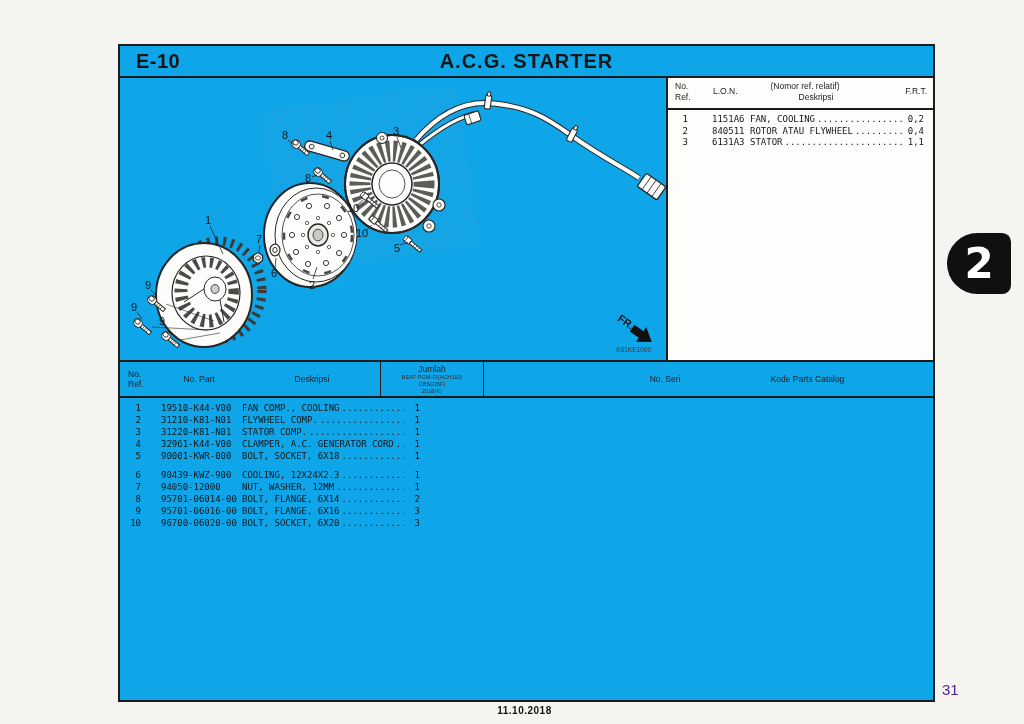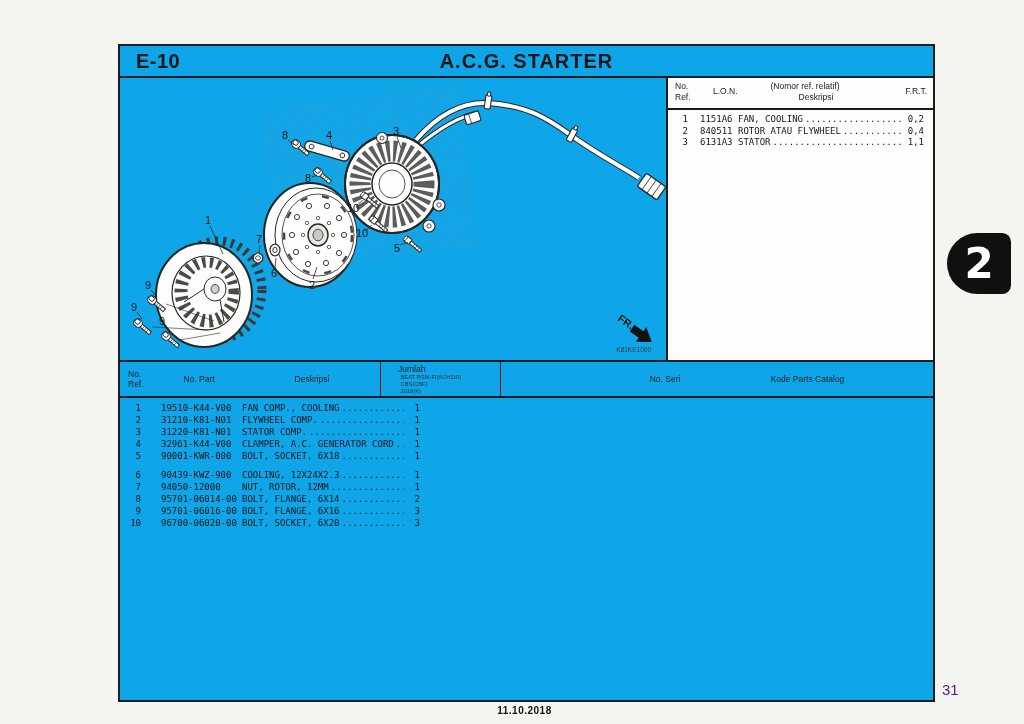--- a/index.html
+++ b/index.html
@@ -27,32 +27,32 @@
   .refhead{position:relative;height:30px;border-bottom:2px solid #1b1b1b;font-size:8.5px;color:#222;}
   .refhead .h-no{position:absolute;left:7px;top:3px;line-height:11px;}
   .refhead .h-lon{position:absolute;left:45px;top:8px;}
   .refhead .h-rel{position:absolute;left:72px;top:3px;width:130px;text-align:center;line-height:11px;}
   .refhead .h-rel .l2{display:block;padding-left:22px;}
   .refhead .h-frt{position:absolute;right:6px;top:8px;}
   .refrows{position:absolute;left:0;top:36px;width:100%;}
   .rrow{display:flex;align-items:baseline;margin:0 0 1.5px 6px;width:250px;
         font-family:"DejaVu Sans Mono",monospace;font-size:9px;line-height:10px;white-space:nowrap;}
   .rrow .c-no{width:14px;text-align:right;flex:none;}
-  .rrow .c-lon{width:38px;margin-left:12px;flex:none;}
+  .rrow .c-lon{width:38px;margin-left:24px;flex:none;}
   .rrow .c-desc{flex:none;}
   .rrow .c-frt{width:20px;text-align:right;flex:none;}
   .leader{flex:1 1 0;overflow:hidden;white-space:nowrap;margin:0 2px;}
   
   .pthead{position:absolute;left:0;top:314px;width:100%;height:38px;
           border-top:2px solid #1b1b1b;border-bottom:2px solid #1b1b1b;font-size:8.5px;color:#222;box-sizing:border-box;}
   .pthead .h-noref{position:absolute;left:8px;top:7px;line-height:10px;}
   .pthead .h-nopart{position:absolute;left:39px;top:12px;width:80px;text-align:center;}
   .pthead .h-desk{position:absolute;left:150px;top:12px;width:84px;text-align:center;}
   .jumlahbox{position:absolute;left:260px;top:0;width:102px;height:100%;
-             border-left:1px solid #1b1b1b;border-right:1px solid #1b1b1b;padding-left:17px;}
+             border-left:1px solid #1b1b1b;border-right:1px solid #1b1b1b;text-align:center;}
   .jumlahbox .jl{display:block;font-size:8.5px;margin-top:2px;}
   .jumlahbox .js{display:block;font-size:6px;line-height:7px;color:#333;transform:scale(.95);}
   .pthead .h-seri{position:absolute;left:505px;top:12px;width:80px;text-align:center;}
   .pthead .h-kode{position:absolute;left:635px;top:12px;width:105px;text-align:center;}
   .ptrows{position:absolute;left:0;top:358px;width:100%;}
   .prow{display:flex;align-items:baseline;margin:0 0 2.5px 9px;width:291px;
         font-family:"DejaVu Sans Mono",monospace;font-size:9px;line-height:9.5px;white-space:nowrap;}
   .prow .c-no{width:12px;text-align:right;flex:none;}
   .prow .c-part{width:81px;margin-left:20px;flex:none;}
   .prow .c-desc{flex:none;}
@@ -355,21 +355,21 @@
     <div class="prow">
       <span class="c-no">6</span>
       <span class="c-part">90439-KWZ-900</span>
       <span class="c-desc">COOLING, 12X24X2.3</span>
       <span class="leader">................................................................................</span>
       <span class="c-qty">1</span>
     </div>
     <div class="prow">
       <span class="c-no">7</span>
       <span class="c-part">94050-12000</span>
-      <span class="c-desc">NUT, ROTOR, 12MM</span>
+      <span class="c-desc">NUT, WASHER, 12MM</span>
       <span class="leader">................................................................................</span>
       <span class="c-qty">1</span>
     </div>
     <div class="prow">
       <span class="c-no">8</span>
       <span class="c-part">95701-06014-00</span>
       <span class="c-desc">BOLT, FLANGE, 6X14</span>
       <span class="leader">................................................................................</span>
       <span class="c-qty">2</span>
     </div>

